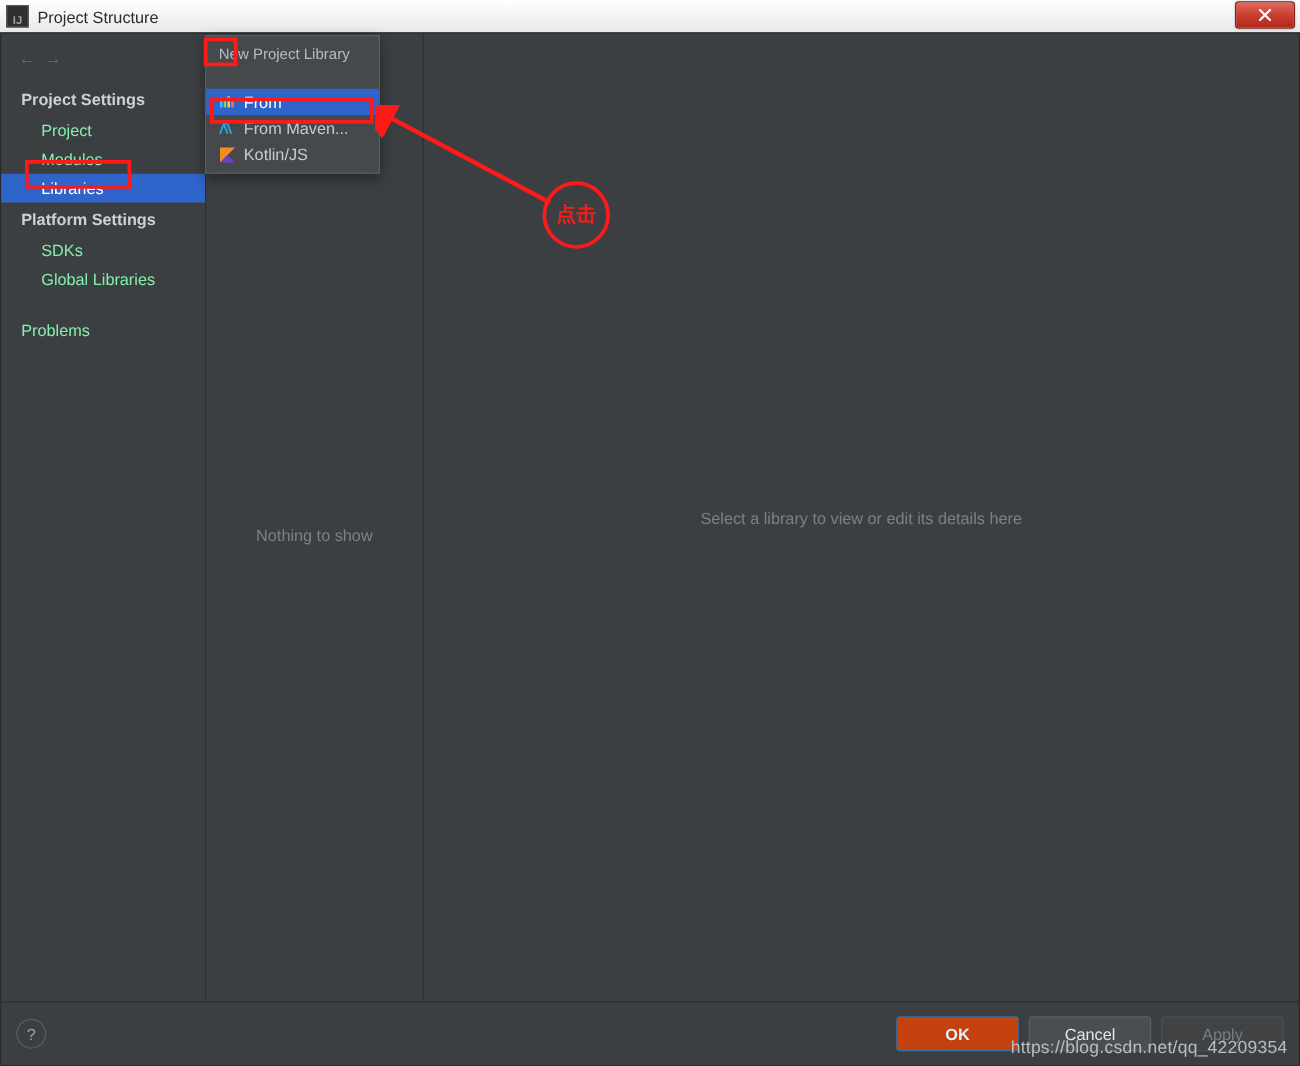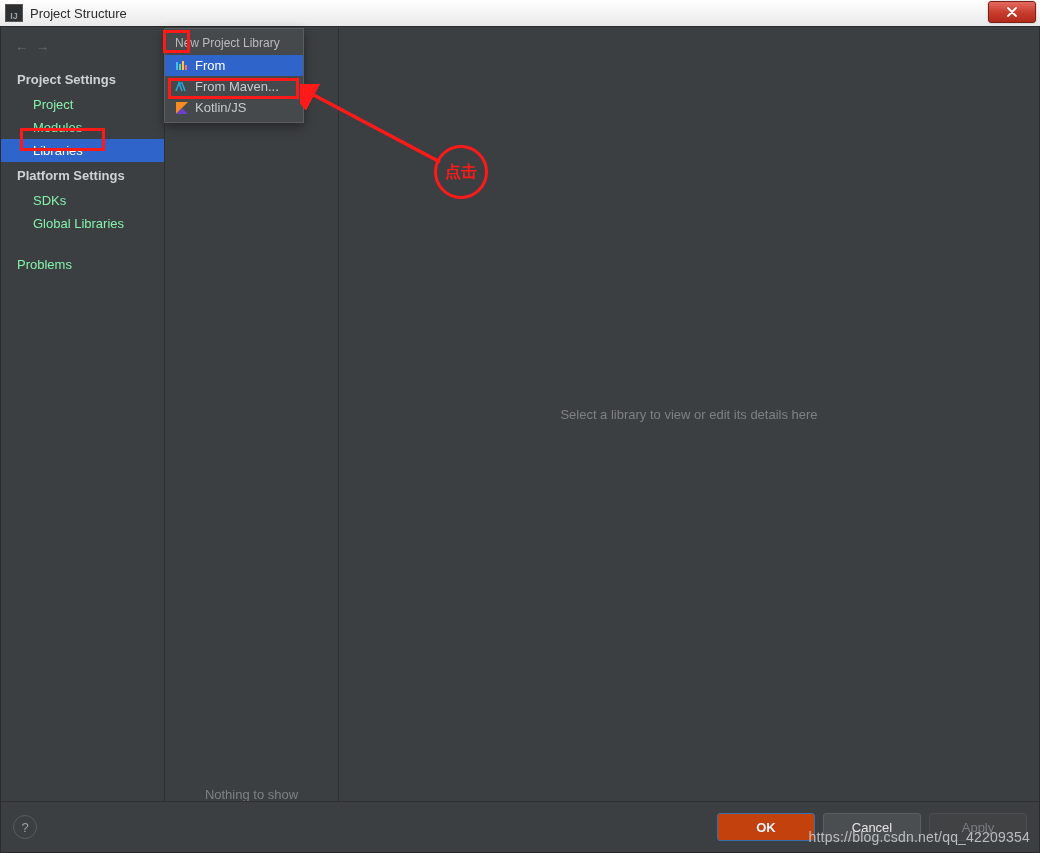--- a/index.html
+++ b/index.html
@@ -137,21 +137,21 @@
   .mid-toolbar .add, .mid-toolbar .remove, .mid-toolbar .copy {
     width: 18px; height: 18px;
     display: flex; align-items: center; justify-content: center;
     color: #bfc3c6;
   }
   .mid-toolbar .remove, .mid-toolbar .copy { color:#7a7d80; }
 
   .mid-body {
     position: absolute;
     top: 28px; left:0; right:0; bottom:0;
-    display: flex; align-items:flex-end; justify-content:center;
+    display: flex; align-items:center; justify-content:center;
     color: #7e8183;
     font-size: 13px;
   }
 
   
   .help-btn {
     width: 22px; height: 22px;
     border-radius: 50%;
     border: 1px solid #5a5d60;
     color: #9ea1a4;
@@ -189,21 +189,21 @@
     position: absolute;
     top: 28px; left: 164px;
     width: 138px;
     background: #46494b;
     border: 1px solid #5a5d60;
     box-shadow: 0 4px 10px rgba(0,0,0,.4);
     padding: 4px 0;
     z-index: 10;
   }
   .popup .popup-title {
-    padding: 3px 10px 5px 10px;
+    padding: 3px 10px 21px 10px;
     color: #b9bbbd;
     font-size: 12px;
   }
   .popup .popup-item {
     padding: 3px 10px;
     color: #c8cbcd;
     display: flex;
     align-items: center;
     gap: 6px;
     font-size: 13px;

